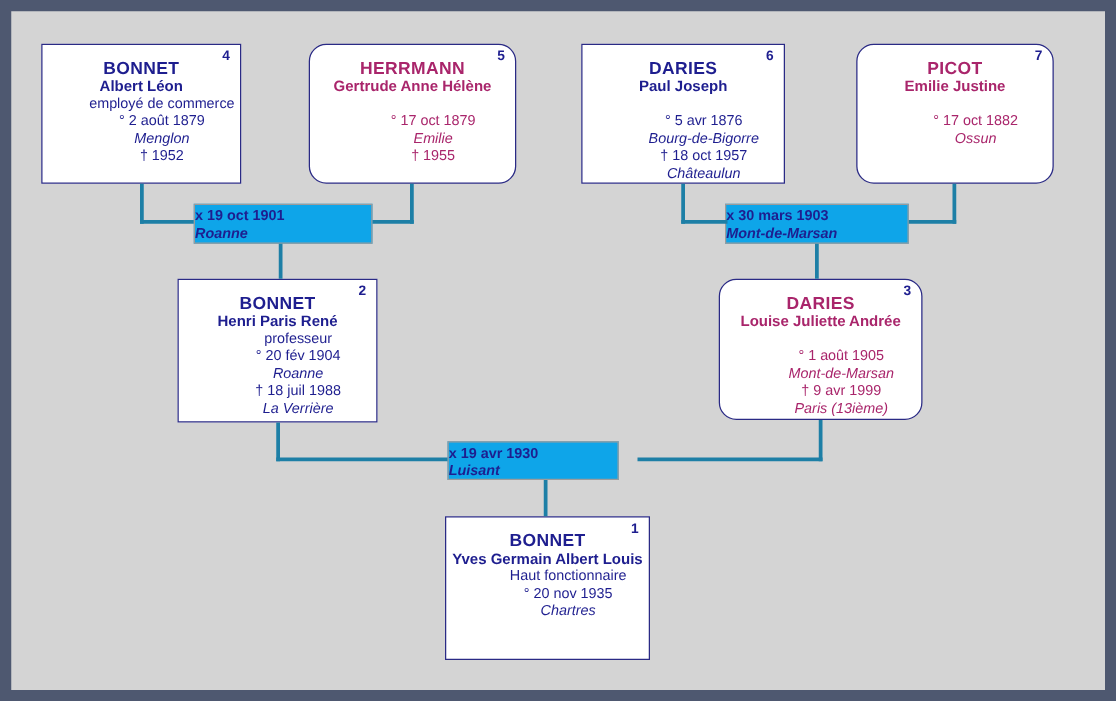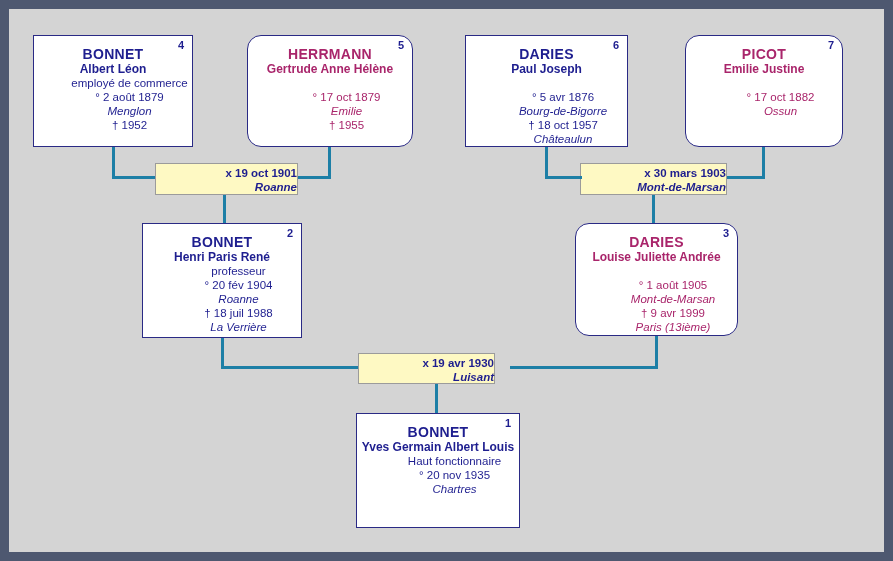--- a/index.html
+++ b/index.html
@@ -10,22 +10,22 @@
   .pbox{position:absolute;background:#ffffff;border:1px solid #2a2a85;
         text-align:center;padding-top:11px;box-sizing:border-box;}
   .pbox.male{color:#1e1e8f;}
   .pbox.female{color:#a9256b;border-radius:14px;}
   .pnum{position:absolute;top:3px;right:8px;font-size:11px;font-weight:bold;color:#1e1e8f;}
   .surname{font-size:14px;font-weight:bold;line-height:15px;letter-spacing:.3px;}
   .given{font-size:12px;font-weight:bold;line-height:14px;}
   .line{font-size:11.5px;line-height:14px;min-height:14px;padding-left:33px;}
   .place{font-style:italic;}
 
-  .mbox{position:absolute;background:#fef9c3;border:1px solid #9b9b9b;color:#1e1e8f;
-        text-align:right;box-sizing:border-box;padding-top:2px;}
+  .mbox{position:absolute;background:#0ea5e9;border:1px solid #9b9b9b;color:#1e1e8f;
+        text-align:left;box-sizing:border-box;padding-top:2px;}
   .mdate{font-size:11.5px;font-weight:bold;line-height:14px;}
   .mplace{font-size:11.5px;font-weight:bold;font-style:italic;line-height:14px;}
 
   .conn{position:absolute;background:#1d7fa6;}
 
   
   #p1{left:347px;top:404px;width:164px;height:115px;}
   #p2{left:133px;top:214px;width:160px;height:115px;}
   #p3{left:566px;top:214px;width:163px;height:113px;}
   #p4{left:24px;top:26px;width:160px;height:112px;}

